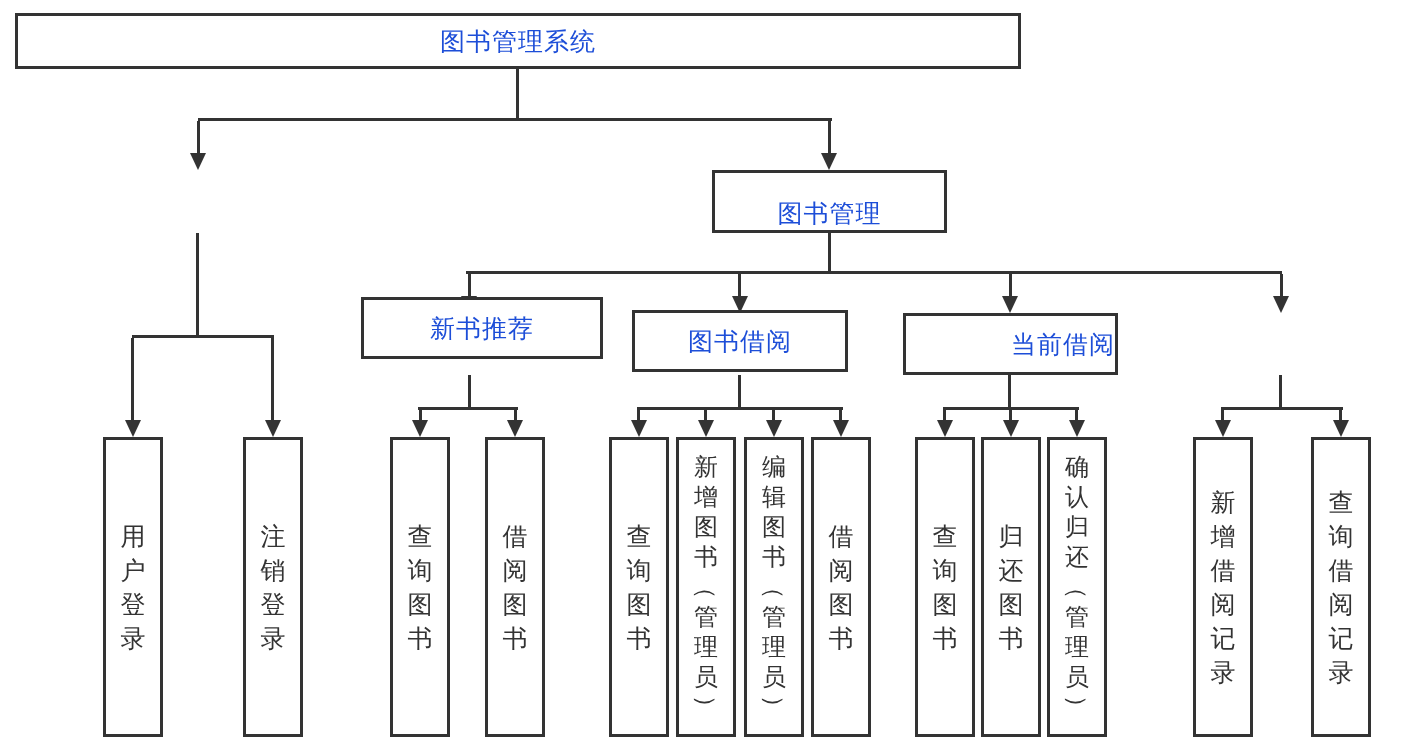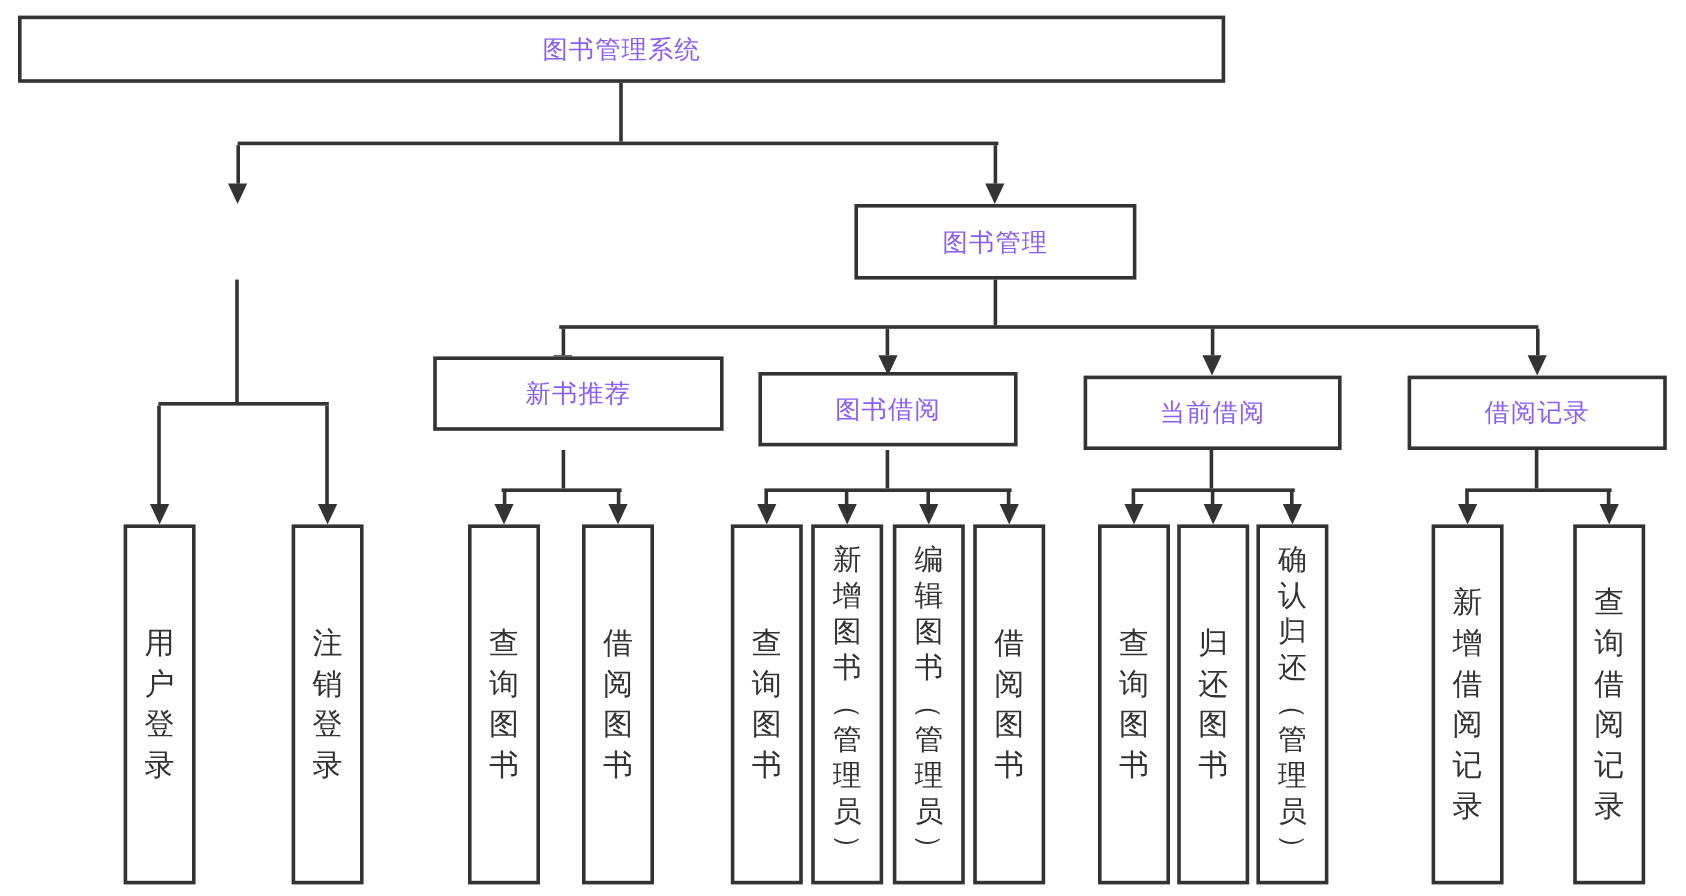--- a/index.html
+++ b/index.html
@@ -15,22 +15,22 @@
     overflow: hidden;
   }
   
   .hbox {
     position: absolute;
     border: 3px solid #333333;
     background: #ffffff;
     display: flex;
     align-items: center;
     justify-content: center;
-    font-size: 21px;
-    color: #8b5cf6;
+    font-size: 25px;
+    color: #1d4ed8;
     letter-spacing: 1px;
     box-sizing: border-box;
   }
   
   .vbox {
     position: absolute;
     top: 437px;
     width: 60px;
     height: 300px;
     border: 3px solid #333333;
@@ -89,21 +89,21 @@
     <span>图书管理系统</span>
   </div>
 
   <div class="vline" style="left:516px; top:69px; height:49px;"></div>
   <div class="hline" style="left:198px; top:118px; width:634px;"></div>
   <div class="vline" style="left:197px; top:121px; height:32px;"></div>
   <div class="arrow" style="left:190px; top:153px;"></div>
   <div class="vline" style="left:828px; top:121px; height:32px;"></div>
   <div class="arrow" style="left:821px; top:153px;"></div>
 
-  <div class="hbox" style="left:712px; top:170px; width:235px; height:63px;">
+  <div class="hbox" style="left:712px; top:170px; width:235px; height:63px;align-items:flex-end;">
     <span>图书管理</span>
   </div>
 
   <div class="vline" style="left:196px; top:233px; height:102px;"></div>
   <div class="hline" style="left:132px; top:335px; width:142px;"></div>
   <div class="vline" style="left:131px; top:338px; height:82px;"></div>
   <div class="arrow" style="left:125px; top:420px;"></div>
   <div class="vline" style="left:271px; top:338px; height:82px;"></div>
   <div class="arrow" style="left:265px; top:420px;"></div>
 
@@ -117,25 +117,22 @@
   <div class="arrow" style="left:1002px; top:296px;"></div>
   <div class="vline" style="left:1280px; top:274px; height:22px;"></div>
   <div class="arrow" style="left:1273px; top:296px;"></div>
 
   <div class="hbox" style="left:361px; top:297px; width:242px; height:62px;">
     <span>新书推荐</span>
   </div>
   <div class="hbox" style="left:632px; top:310px; width:216px; height:62px;">
     <span>图书借阅</span>
   </div>
-  <div class="hbox" style="left:903px; top:313px; width:215px; height:62px;">
+  <div class="hbox" style="left:903px; top:313px; width:215px; height:62px;justify-content:flex-end;">
     <span>当前借阅</span>
-  </div>
-  <div class="hbox" style="left:1173px; top:313px; width:216px; height:62px;">
-    <span>借阅记录</span>
   </div>
 
   <div class="vline" style="left:468px; top:375px; height:32px;"></div>
   <div class="hline" style="left:418px; top:407px; width:100px;"></div>
   <div class="vline" style="left:419px; top:410px; height:10px;"></div>
   <div class="arrow" style="left:412px; top:420px;"></div>
   <div class="vline" style="left:514px; top:410px; height:10px;"></div>
   <div class="arrow" style="left:507px; top:420px;"></div>
 
   <div class="vline" style="left:738px; top:375px; height:32px;"></div>

